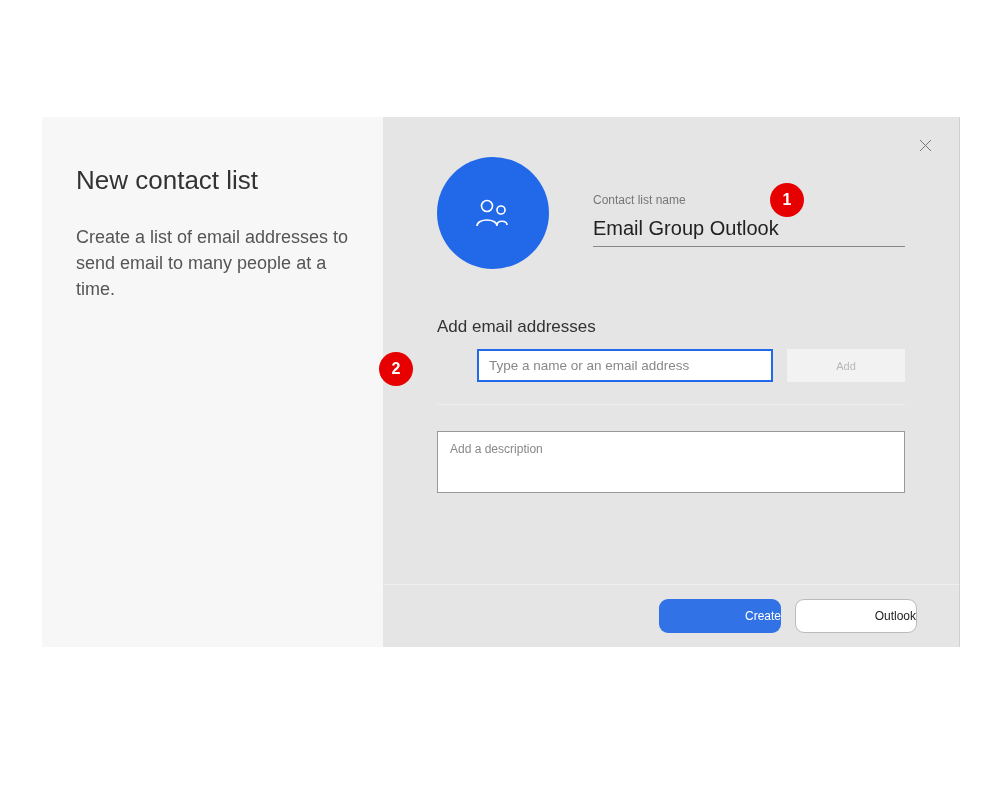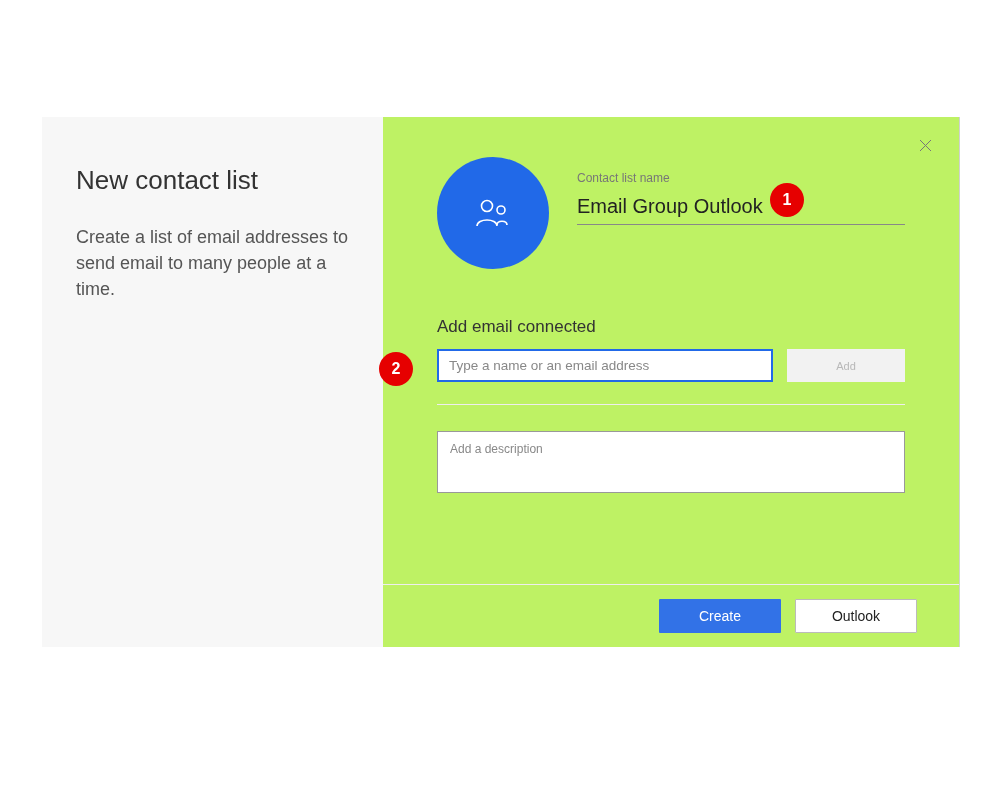--- a/index.html
+++ b/index.html
@@ -10,21 +10,21 @@
       height: 800px;
       overflow: hidden;
     }
     .dialog {
       position: absolute;
       top: 117px;
       left: 42px;
       width: 918px;
       height: 530px;
       display: flex;
-      background: #bef264;
+      background: #e5e5e5;
       border-right: 1px solid #d0d0d0;
     }
     .sidebar {
       width: 341px;
       background: #f7f7f7;
       padding: 48px 34px 34px 34px;
     }
     .sidebar-title {
       font-size: 26px;
       font-weight: 350;
@@ -51,22 +51,22 @@
       width: 20px;
       height: 20px;
       cursor: pointer;
       color: #666;
       display: flex;
       align-items: center;
       justify-content: center;
     }
     .top-row {
       display: flex;
-      align-items: flex-start;
-      gap: 28px;
+      align-items: center;
+      gap: 44px;
       margin-bottom: 48px;
     }
     .avatar-circle {
       width: 112px;
       height: 112px;
       border-radius: 50%;
       background: #2169e8;
       display: flex;
       align-items: center;
       justify-content: center;
@@ -95,20 +95,21 @@
     .section-label {
       font-size: 17px;
       color: #333;
       margin-bottom: 12px;
       font-weight: 500;
     }
     .email-row {
       display: flex;
       gap: 14px;
       margin-bottom: 14px;
+      margin-left: 40px;
     }
     .email-input {
       flex: 1;
       border: 2px solid #2169e8;
       padding: 7px 10px;
       font-size: 13.5px;
       color: #555;
       outline: none;
       font-family: inherit;
     }
@@ -146,24 +147,25 @@
       right: 0;
       border-top: 1px solid #eee;
       padding: 14px 42px;
       display: flex;
       justify-content: flex-end;
       gap: 14px;
     }
     .btn {
       min-width: 122px;
       height: 34px;
-      font-size: 14px;
+      font-size: 12px;
       cursor: pointer;
       font-family: inherit;
-      border-radius: 1px;
+      border-radius: 9px;
+      text-align: right;
     }
     .btn-create {
       background: #3272e7;
       color: #fff;
       border: none;
       font-weight: 500;
     }
     .btn-discard {
       background: #fff;
       color: #222;
@@ -211,21 +213,21 @@
           <circle cx="26" cy="12" r="4"></circle>
           <path d="M22 27 C22 22, 32 22, 32 27"></path>
         </svg>
       </div>
       <div class="name-block">
         <div class="name-label">Contact list name</div>
         <input class="name-input" type="text" value="Email Group Outlook" style="">
       </div>
     </div>
 
-    <div class="section-label">Add email connected</div>
+    <div class="section-label">Add email addresses</div>
     <div class="email-row">
       <input class="email-input" type="text" placeholder="Type a name or an email address" style="">
       <button class="add-btn">Add</button>
     </div>
     <hr class="divider-line">
 
     <textarea class="desc-textarea" placeholder="Add a description" style=""></textarea>
 
     <div class="footer">
       <button class="btn btn-create">Create</button>

